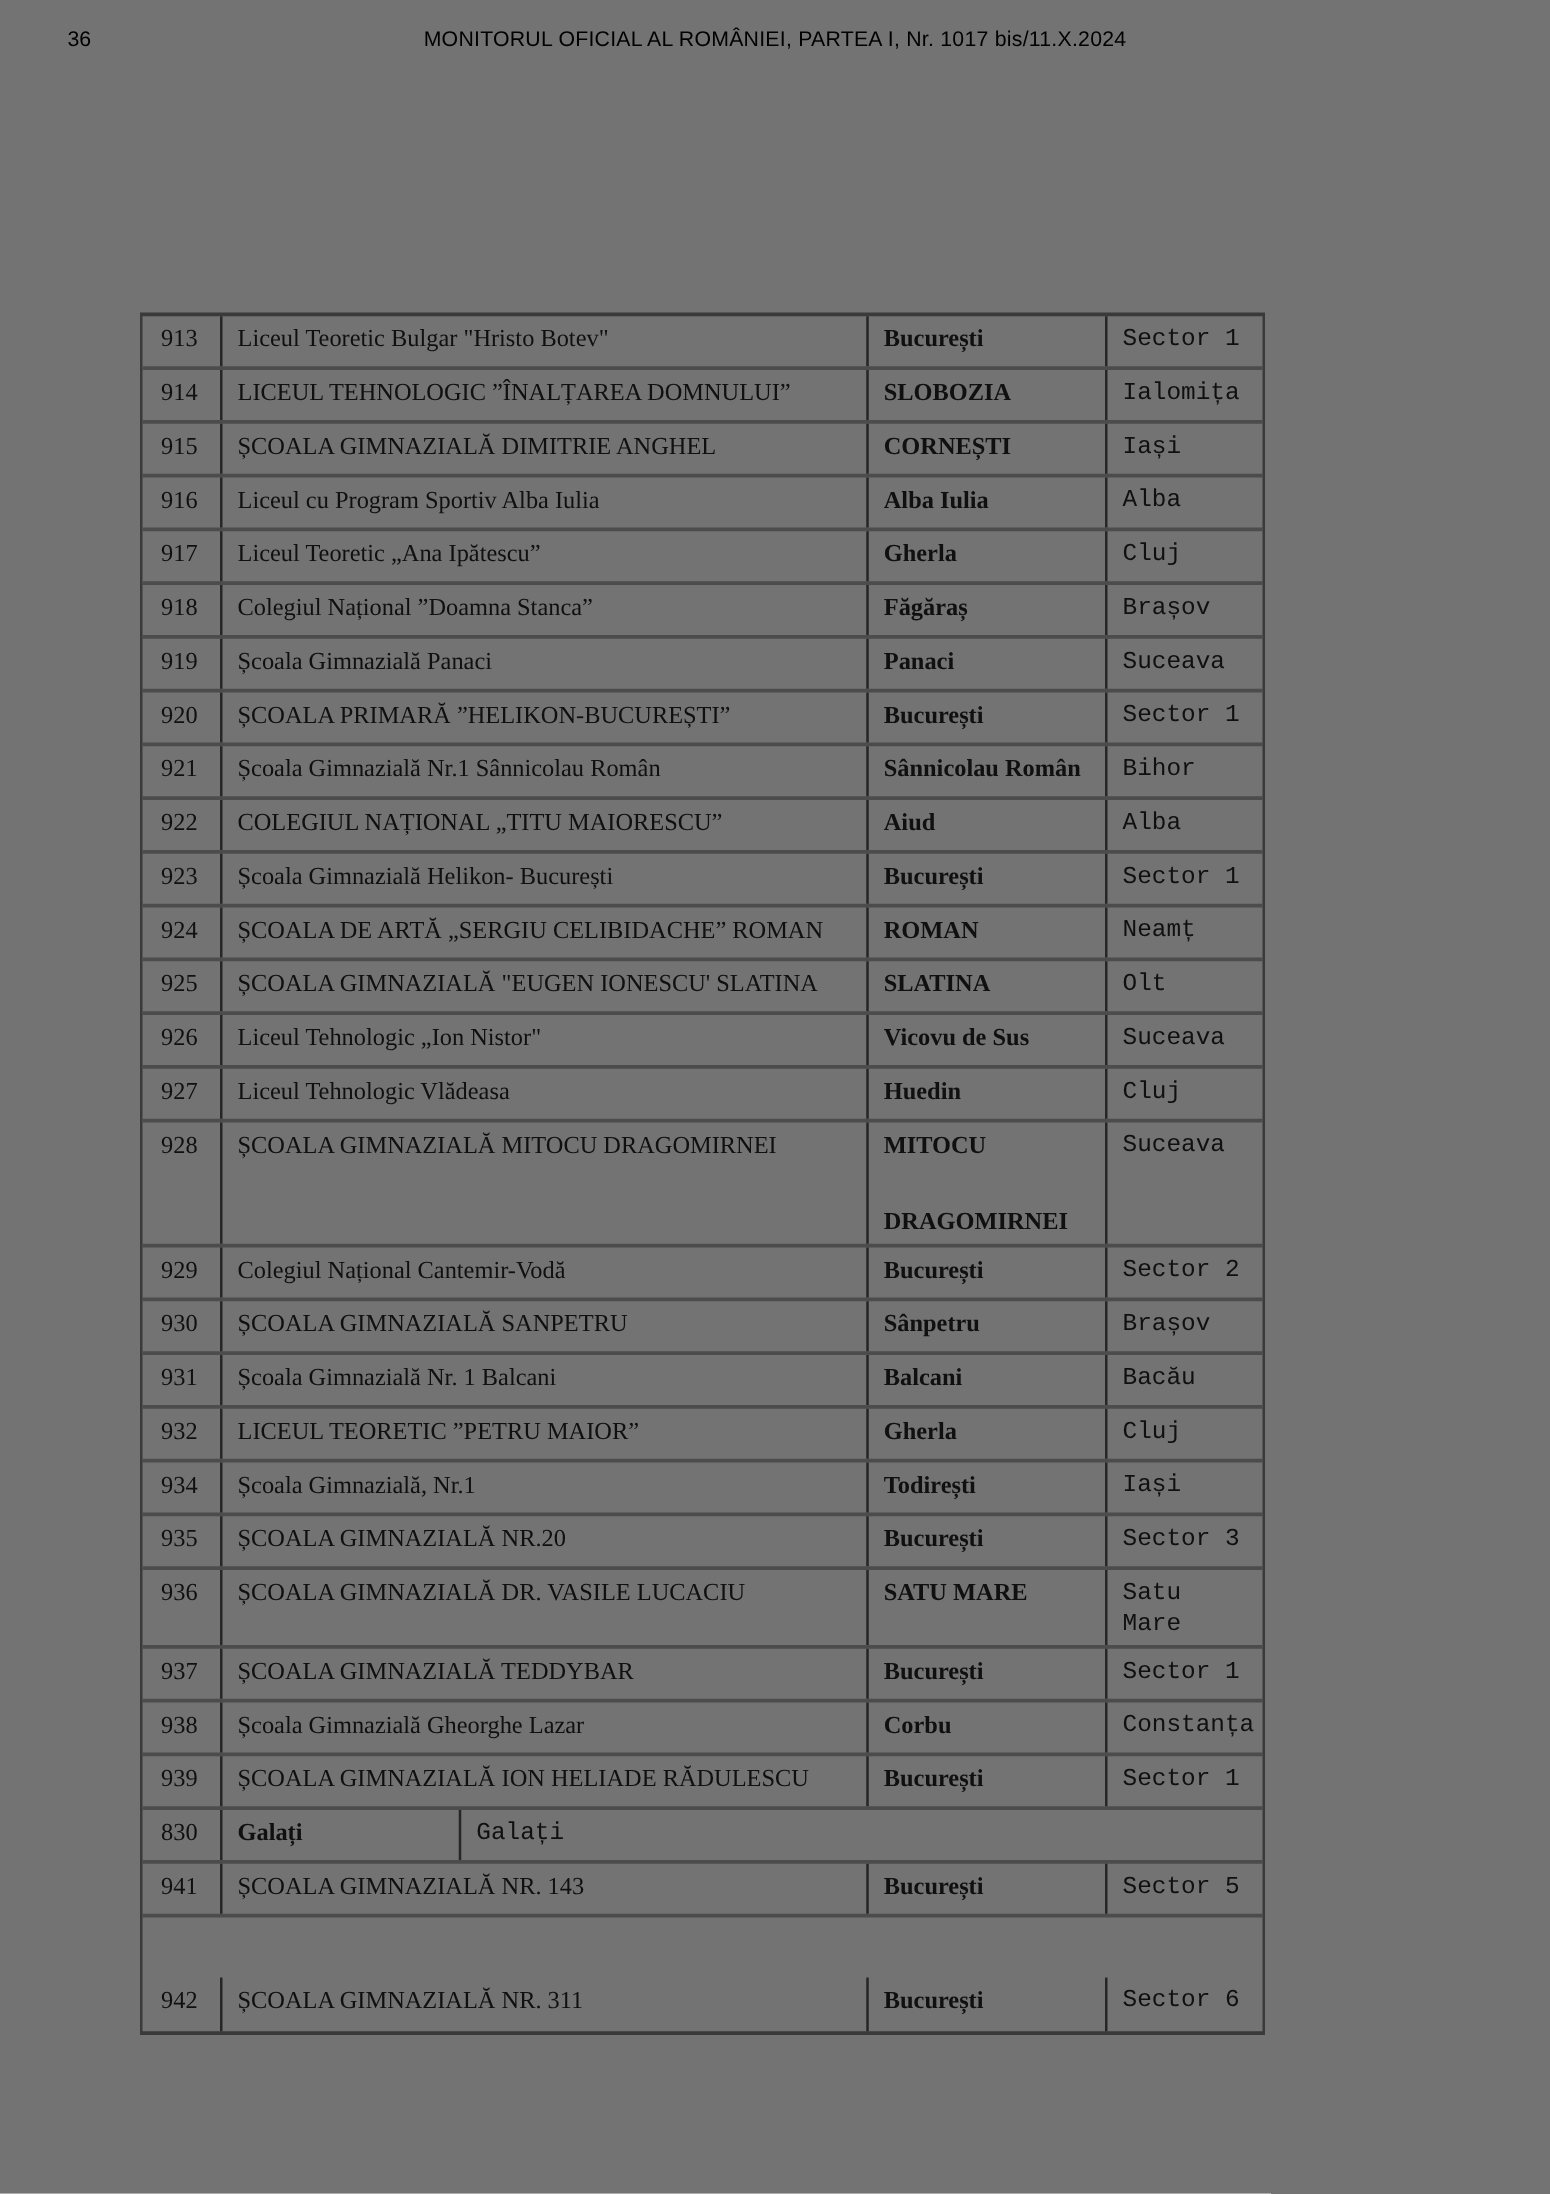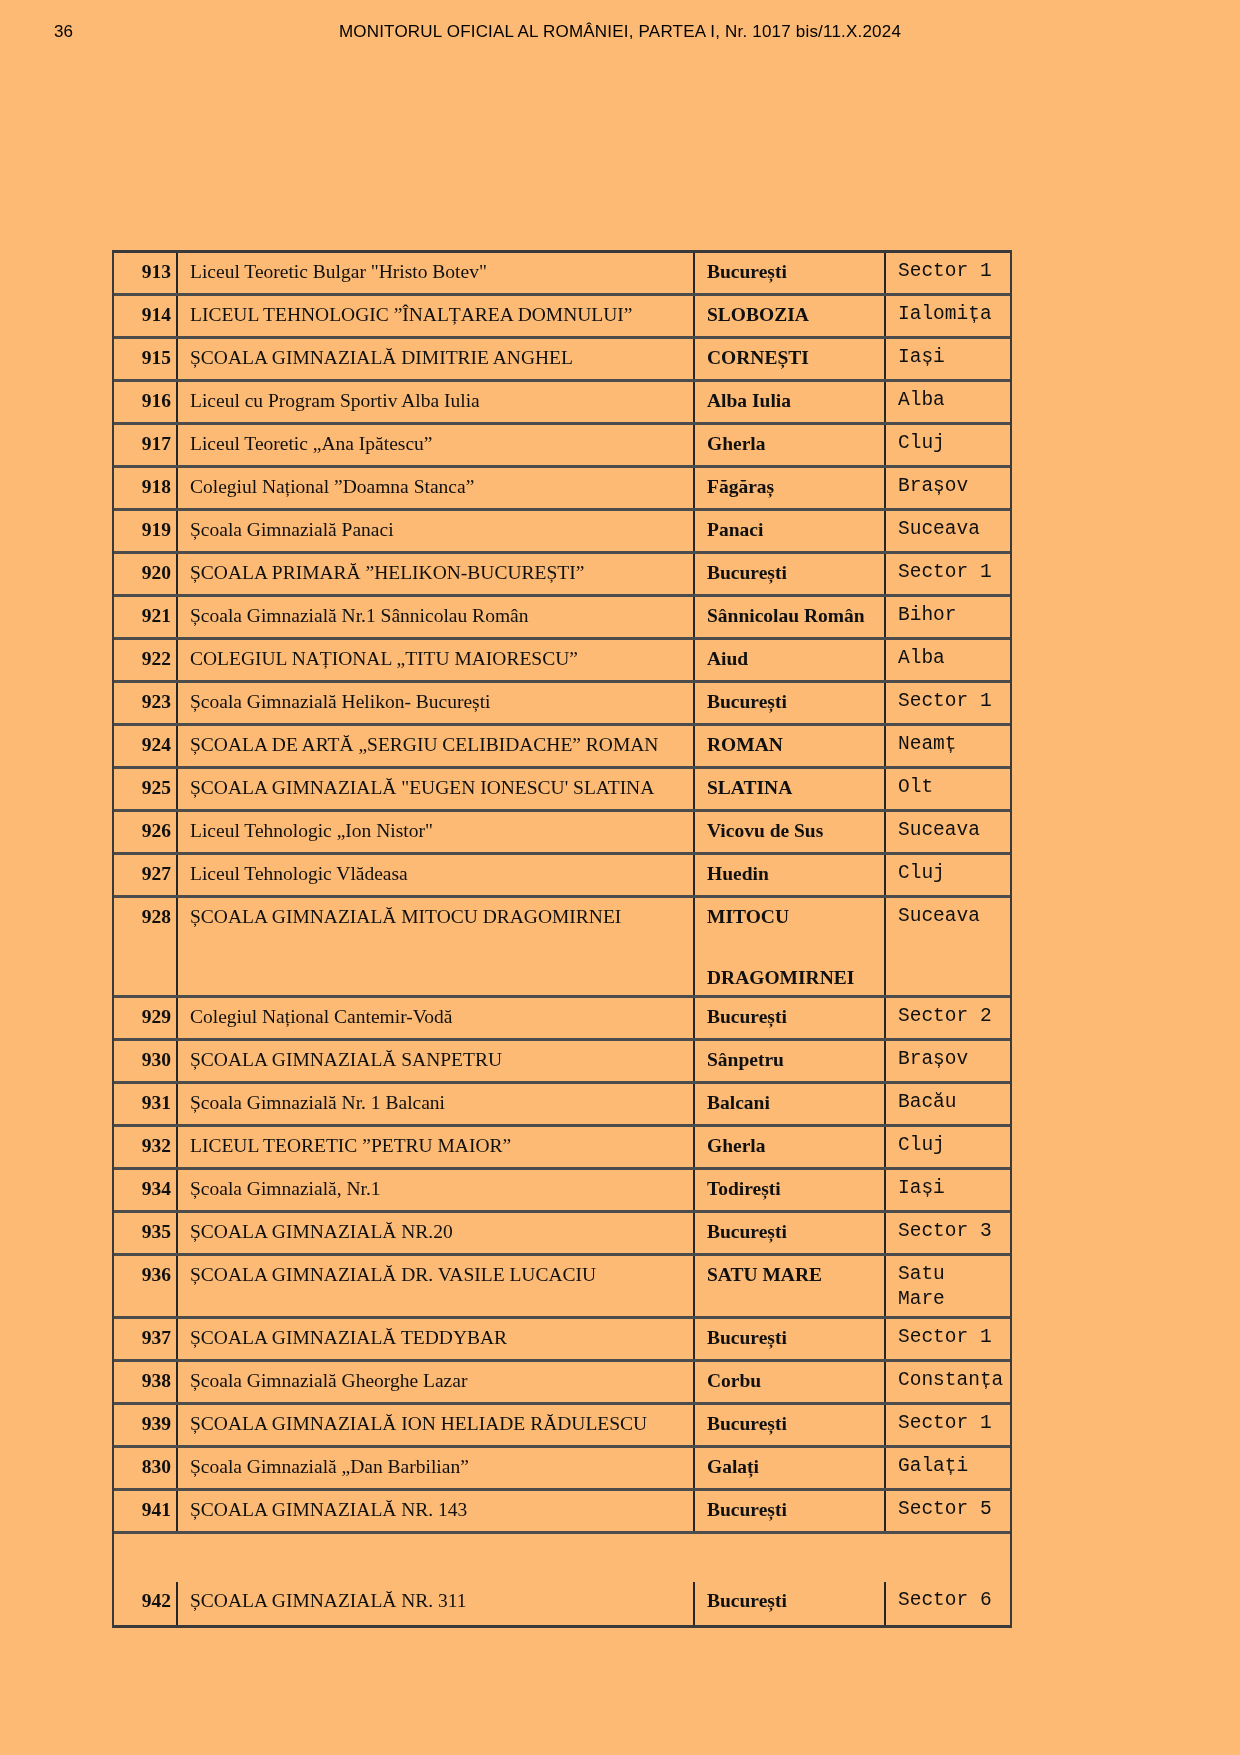--- a/index.html
+++ b/index.html
@@ -4,21 +4,21 @@
 <style>
   html, body {
     margin: 0;
     padding: 0;
     background: #ffffff;
   }
   .page {
     position: relative;
     width: 1240px;
     height: 1755px;
-    background: #fdba74;
+    background: #737373;
     color: #101010;
     font-family: "Liberation Serif", serif;
     overflow: hidden;
   }
   .page-header {
     position: absolute;
     top: 22px;
     left: 0;
     width: 1240px;
     height: 24px;
@@ -64,25 +64,24 @@
   .t-cell {
     box-sizing: border-box;
     padding: 6px 8px 4px 12px;
     font-size: 19.5px;
     line-height: 1.3;
     overflow: hidden;
   }
   .c-no {
     width: 64px;
     flex: 0 0 64px;
-    text-align: right;
+    text-align: center;
     padding-left: 2px;
     padding-right: 5px;
     border-right: 2px solid #262626;
-    font-weight: bold;
   }
   .c-name {
     width: 517px;
     flex: 0 0 517px;
     border-right: 2px solid #262626;
   }
   .c-city {
     width: 191px;
     flex: 0 0 191px;
     border-right: 2px solid #262626;
@@ -262,21 +261,20 @@
         <div class="t-cell c-county">Constanța</div>
       </div>
       <div class="t-row">
         <div class="t-cell c-no">939</div>
         <div class="t-cell c-name">ȘCOALA GIMNAZIALĂ ION HELIADE RĂDULESCU</div>
         <div class="t-cell c-city">București</div>
         <div class="t-cell c-county">Sector 1</div>
       </div>
       <div class="t-row">
         <div class="t-cell c-no">830</div>
-        <div class="t-cell c-name">Școala Gimnazială „Dan Barbilian”</div>
         <div class="t-cell c-city">Galați</div>
         <div class="t-cell c-county">Galați</div>
       </div>
       <div class="t-row">
         <div class="t-cell c-no">941</div>
         <div class="t-cell c-name">ȘCOALA GIMNAZIALĂ NR. 143</div>
         <div class="t-cell c-city">București</div>
         <div class="t-cell c-county">Sector 5</div>
       </div>
       <div class="t-row">

